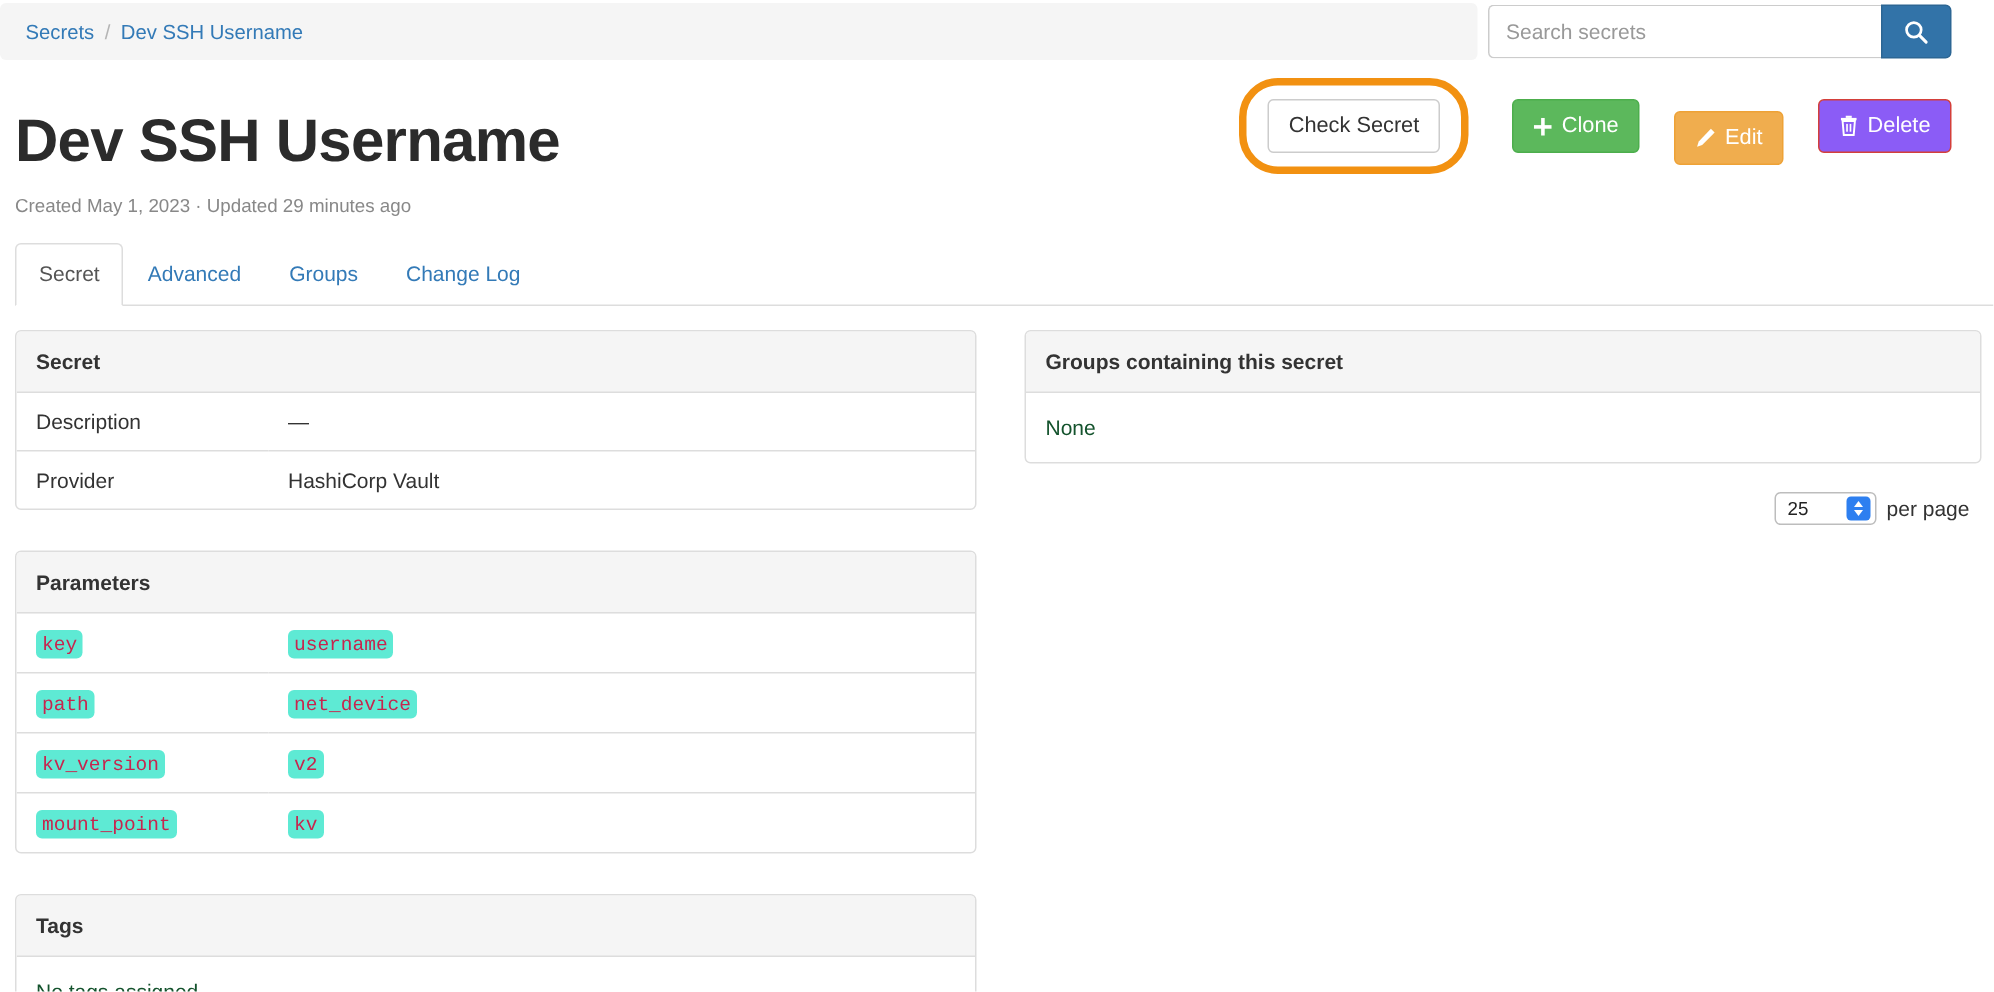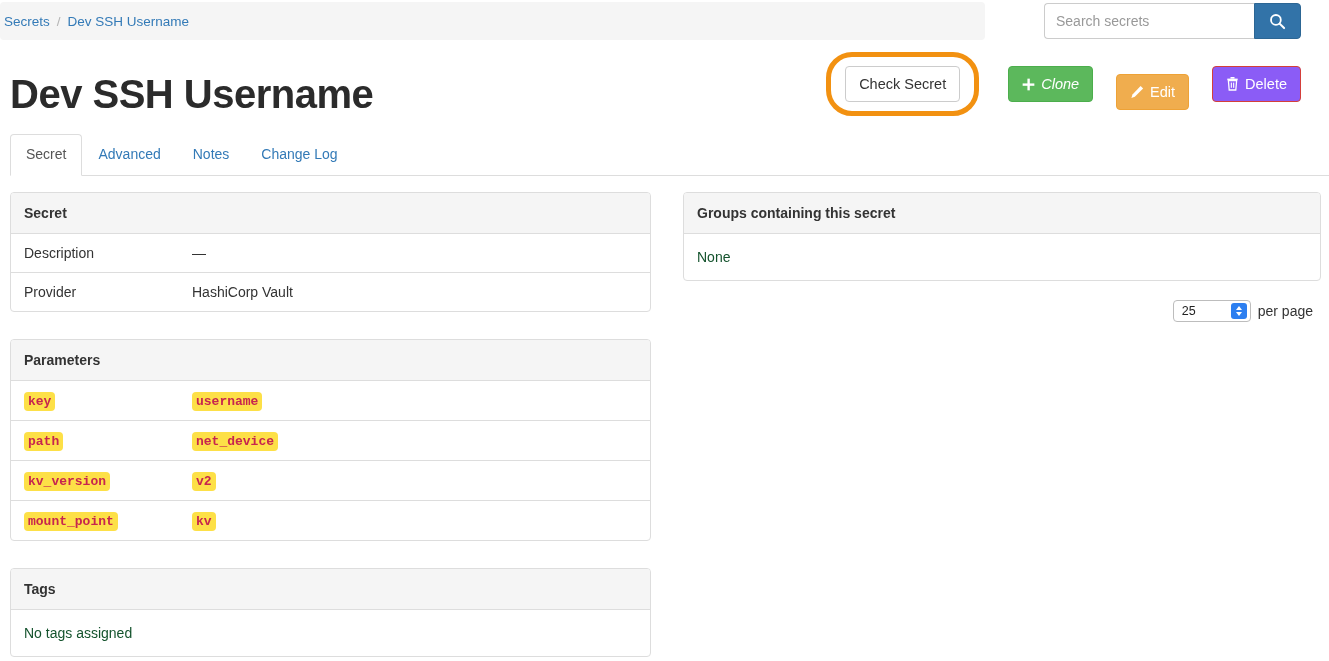--- a/index.html
+++ b/index.html
@@ -20,41 +20,41 @@
     width: 100%;
   }
   .breadcrumb-bar {
     position: absolute;
     left: 0; top: 2px;
     width: 985px; height: 38px;
     background: #f5f5f5;
     border-radius: 4px;
     display: flex;
     align-items: center;
-    padding-left: 4px;
+    padding-left: 17px;
     font-size: 13.5px;
   }
   .crumb-link {
     color: #337ab7;
     text-decoration: none;
     cursor: pointer;
   }
   .crumb-sep {
     color: #b4b4b4;
     margin: 0 7px;
   }
 
   .search-wrap {
     position: absolute;
     right: 28px; top: 3px;
     display: flex;
     height: 36px;
   }
   .search-input {
-    width: 210px;
+    width: 262px;
     height: 36px;
     border: 1px solid #cccccc;
     border-right: none;
     border-radius: 4px 0 0 4px;
     padding: 0 11px;
     font-size: 14px;
     font-family: "Liberation Sans", sans-serif;
     color: #555555;
     outline: none;
     background: #fff;
@@ -92,21 +92,21 @@
     border: 1px solid transparent;
     padding: 0 13px;
     white-space: nowrap;
     font-family: "Liberation Sans", sans-serif;
   }
   .btn-default {
     background: #ffffff;
     border-color: #cccccc;
     color: #333333;
   }
-  .btn-success { background: #5cb85c; border-color: #4cae4c; color: #fff; font-style: italic; }
+  .btn-success { background: #5cb85c; border-color: #4cae4c; color: #fff; }
   .btn-warning { background: #f0ad4e; border-color: #eea236; color: #fff; margin-top: 16px; }
   .btn-danger  { background: #8b5cf6; border-color: #d43f3a; color: #fff; }
 
   
   .hl-ring {
     position: relative;
     padding: 9px 14px;
     margin: -9px 6px -9px -14px;
     border: 5px solid #f29111;
     border-radius: 26px;
@@ -199,40 +199,39 @@
   }
   table.rows tr:last-child td { border-bottom: none; }
   td.k { width: 168px; color: #333333; }
   td.v { color: #333333; }
   .muted { color: #999999; }
 
   code.param {
     font-family: "Liberation Mono", monospace;
     font-size: 13px;
     color: #c7254e;
-    background: #fde047;
+    background: #5eead4;
     padding: 2px 4px;
     border-radius: 4px;
-    font-weight: bold;
   }
 
   
   .perpage {
     display: flex;
     justify-content: flex-end;
     align-items: center;
     gap: 7px;
     font-size: 14px;
     color: #333333;
     margin-top: -8px;
     padding-right: 8px;
   }
   .select-box {
     position: relative;
-    width: 78px; height: 22px;
+    width: 68px; height: 22px;
     border: 1px solid #bdbdbd;
     border-radius: 4px;
     background: #ffffff;
     display: flex;
     align-items: center;
     padding-left: 8px;
     font-size: 12.5px;
     color: #222222;
     cursor: pointer;
   }
@@ -307,26 +306,27 @@
       <path d="M1.9 3.7 h8.2 l-0.8 9.3 h-6.6 Z" fill="none" stroke="#ffffff" stroke-width="1.3"></path>
       <rect x="4.3" y="5.6" width="1.1" height="5.2" fill="#ffffff"></rect>
       <rect x="6.6" y="5.6" width="1.1" height="5.2" fill="#ffffff"></rect>
     </svg>
     <span>Delete</span>
   </button>
 </div>
 
 <div class="page-head">
   <h1 class="page-title">Dev SSH Username</h1>
+  <div class="page-meta">Created May 1, 2023 · Updated 29 minutes ago</div>
 </div>
 
 <div class="tabs">
   <a class="tab active">Secret</a>
   <a class="tab">Advanced</a>
-  <a class="tab">Notes</a>
+  <a class="tab">Groups</a>
   <a class="tab">Change Log</a>
 </div>
 
 <div class="content">
 
   <div class="col-left">
 
     <div class="card">
       <div class="card-head">Secret</div>
       <table class="rows">

